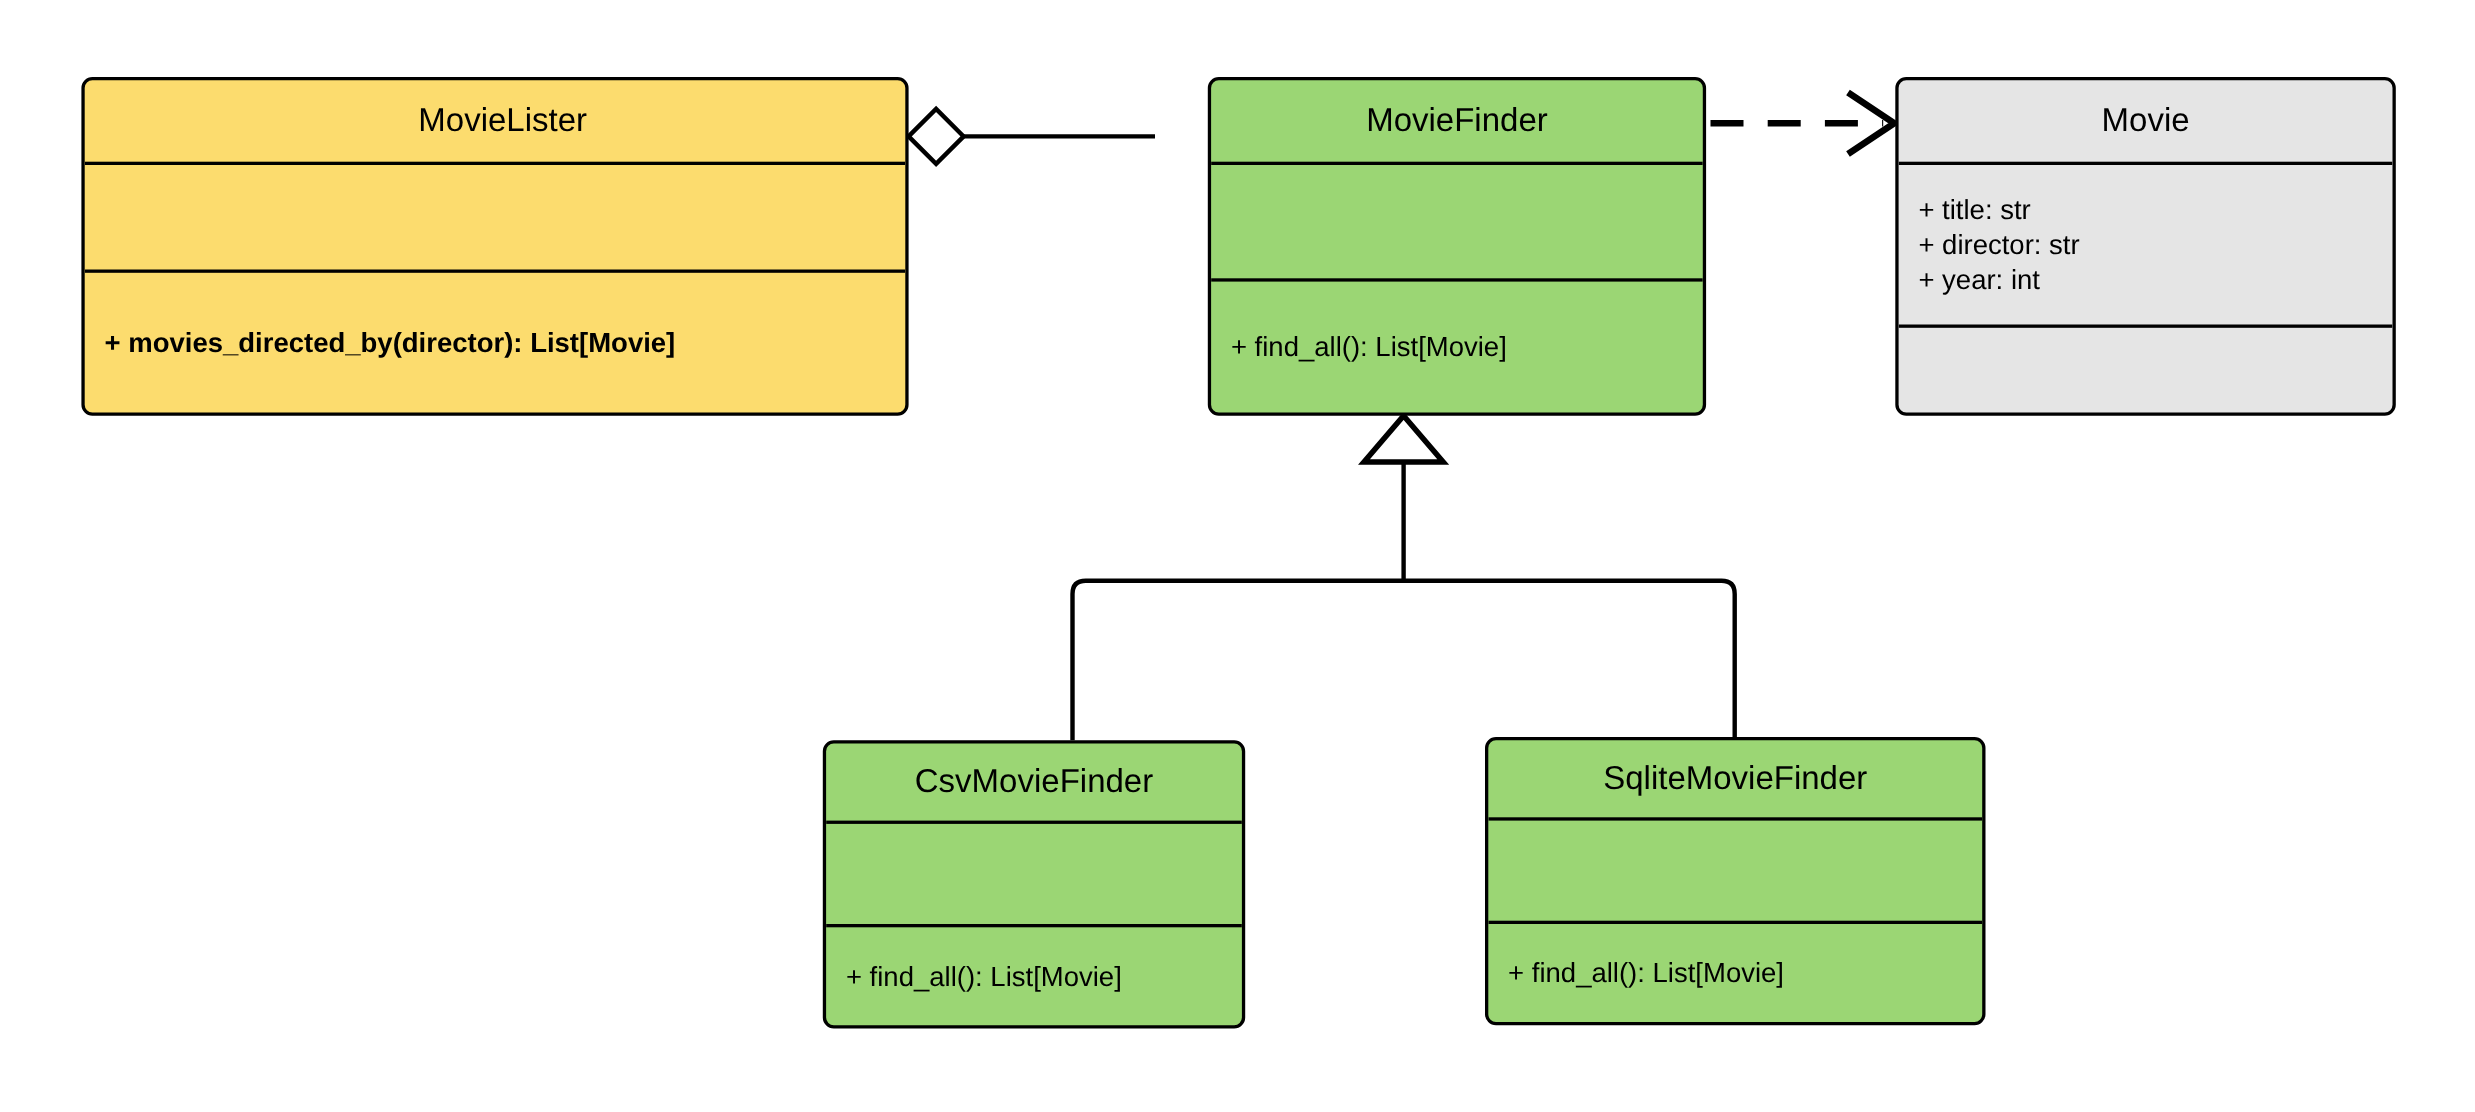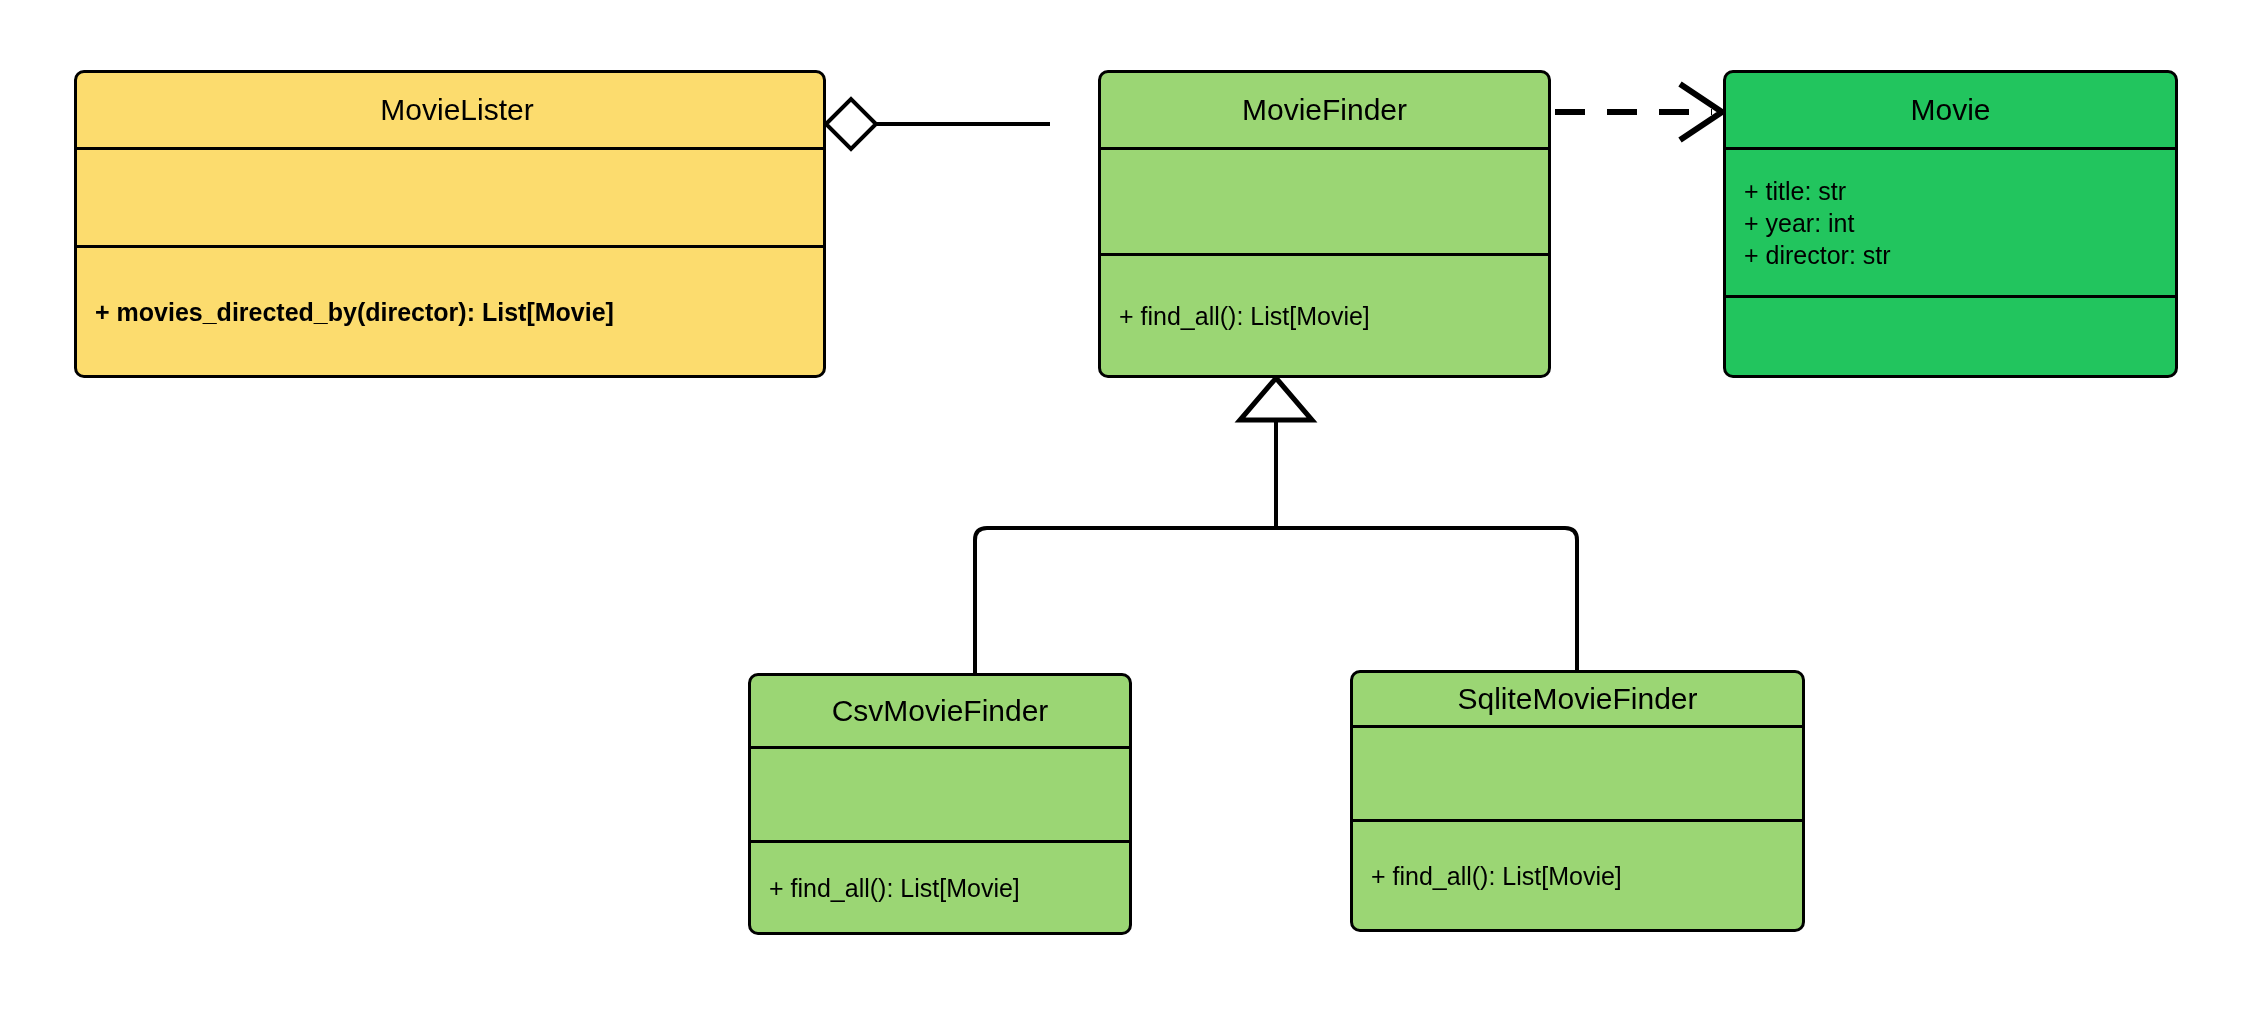--- a/index.html
+++ b/index.html
@@ -110,44 +110,44 @@
   <div class="uml-class" style="left:1050px; top:70px; width:453px; height:308px; background:#9bd674;margin-left:48px;">
     <div class="compartment title-comp" style="height:74px;">
       <span class="class-title">MovieFinder</span>
     </div>
     <div class="compartment divided" style="height:106px;"></div>
     <div class="compartment divided members-list" style="flex:1 1 auto;">
       <span class="member-line">+ find_all(): List[Movie]</span>
     </div>
   </div>
 
-  <div class="uml-class" style="left:1723px; top:70px; width:455px; height:308px; background:#22c55e;">
+  <div class="uml-class" style="left:1723px; top:70px; width:455px; height:308px; background:#e5e5e5;">
     <div class="compartment title-comp" style="height:74px;">
       <span class="class-title">Movie</span>
     </div>
     <div class="compartment divided members-list" style="height:148px;">
       <span class="member-line">+ title: str</span>
+      <span class="member-line">+ director: str</span>
       <span class="member-line">+ year: int</span>
-      <span class="member-line">+ director: str</span>
     </div>
     <div class="compartment divided members-list" style="flex:1 1 auto;"></div>
   </div>
 
   <div class="uml-class" style="left:748px; top:673px; width:384px; height:262px; background:#9bd674;">
     <div class="compartment title-comp" style="height:70px;">
       <span class="class-title">CsvMovieFinder</span>
     </div>
     <div class="compartment divided" style="height:94px;"></div>
     <div class="compartment divided members-list" style="flex:1 1 auto;">
       <span class="member-line">+ find_all(): List[Movie]</span>
     </div>
   </div>
 
   <div class="uml-class" style="left:1350px; top:670px; width:455px; height:262px; background:#9bd674;">
-    <div class="compartment title-comp" style="height:52px;">
+    <div class="compartment title-comp" style="height:70px;">
       <span class="class-title">SqliteMovieFinder</span>
     </div>
     <div class="compartment divided" style="height:94px;"></div>
     <div class="compartment divided members-list" style="flex:1 1 auto;">
       <span class="member-line">+ find_all(): List[Movie]</span>
     </div>
   </div>
 
 </div>
 

